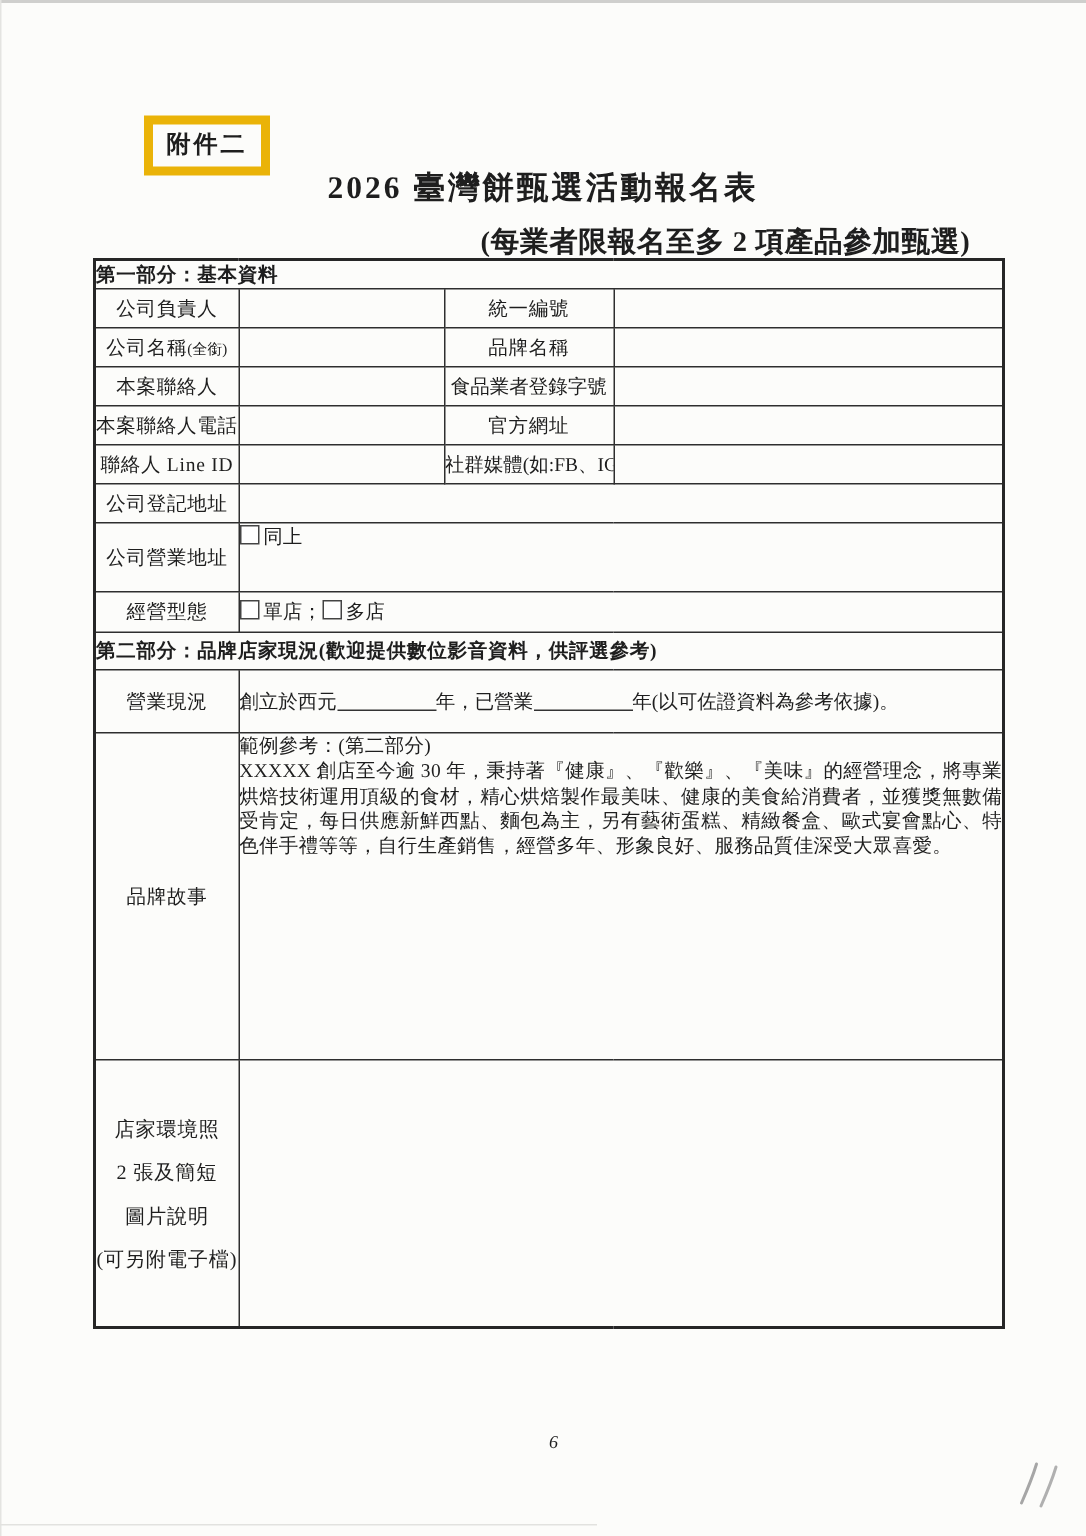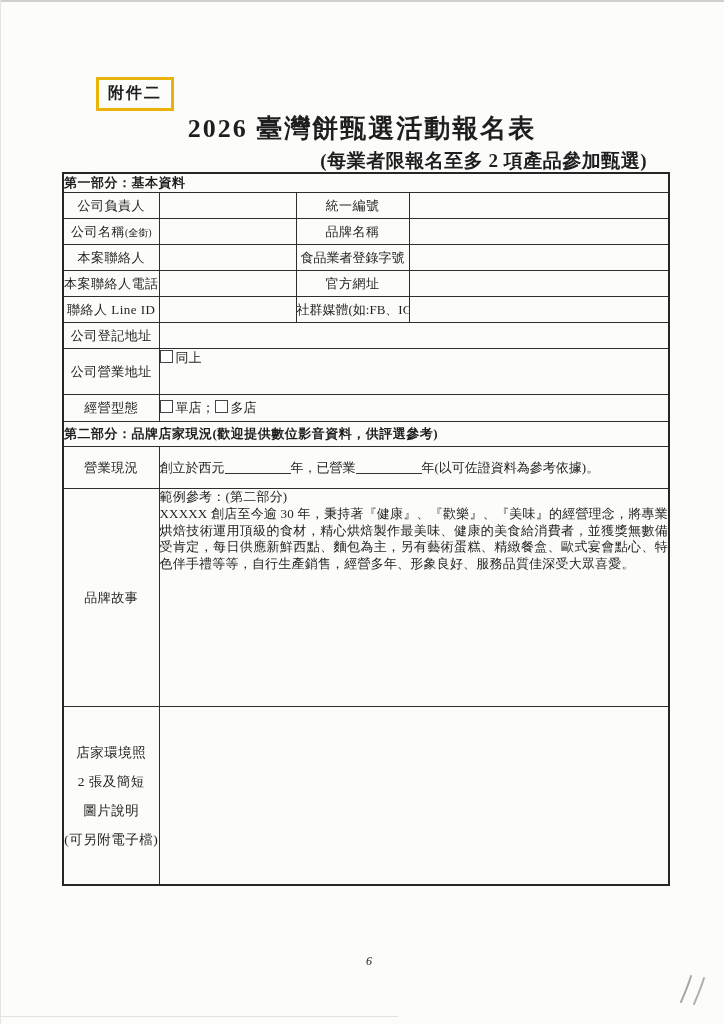--- a/index.html
+++ b/index.html
@@ -10,28 +10,28 @@
     overflow:hidden;
     font-family:"Liberation Serif","DejaVu Serif",serif;
     color:#1e1e1e;
   }
   .edge-top{position:absolute;top:0;left:0;width:100%;height:2px;background:#cfcfcd;}
   .edge-left{position:absolute;top:0;left:0;width:1px;height:100%;background:#e4e4e1;}
   .edge-bottom{position:absolute;top:1016px;left:0;width:55%;height:1px;background:#e2e2df;}
 
   .attachment-box{
     position:absolute;left:96px;top:77px;
-    border:3px solid #eab308;
+    border:6px solid #eab308;
     padding:3px 9px 4px 9px;
     font-size:16px;font-weight:bold;letter-spacing:2px;
   }
   .doc-title{
     position:absolute;top:111px;left:0;width:100%;
     text-align:center;
-    font-size:26px;font-weight:bold;letter-spacing:2px;
+    font-size:21px;font-weight:bold;letter-spacing:2px;
   }
   .doc-subtitle{
     position:absolute;top:148px;right:77px;
     font-size:19px;font-weight:bold;letter-spacing:0.5px;
   }
 
   table.tbl{
     position:absolute;left:62px;top:172px;
     width:606px;
     border-collapse:collapse;table-layout:fixed;

